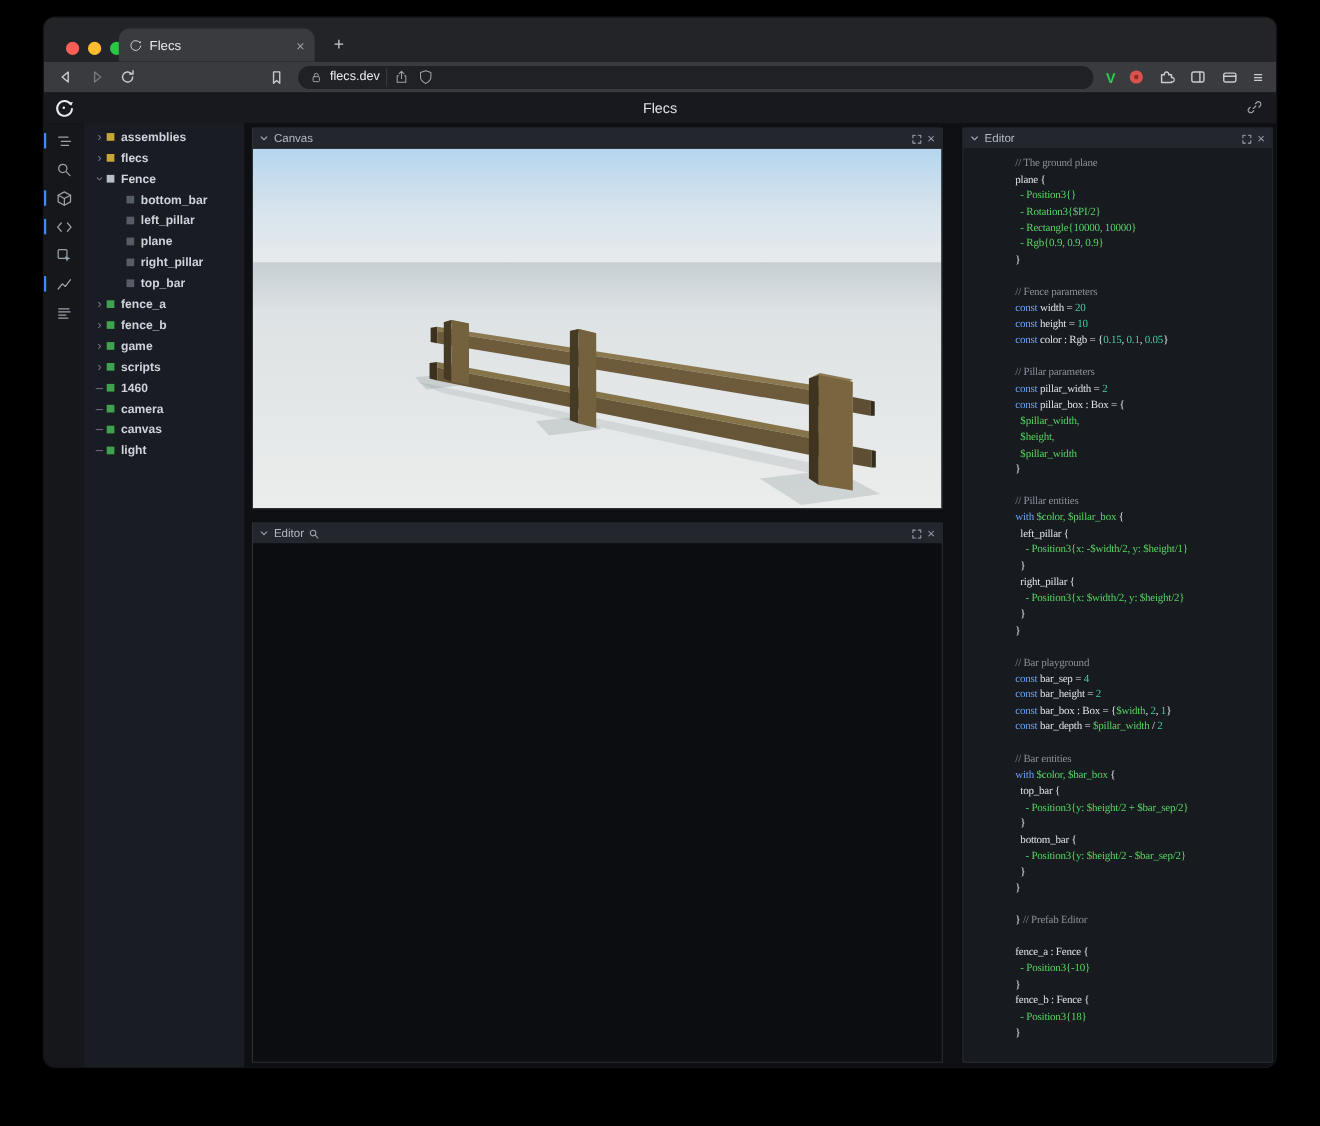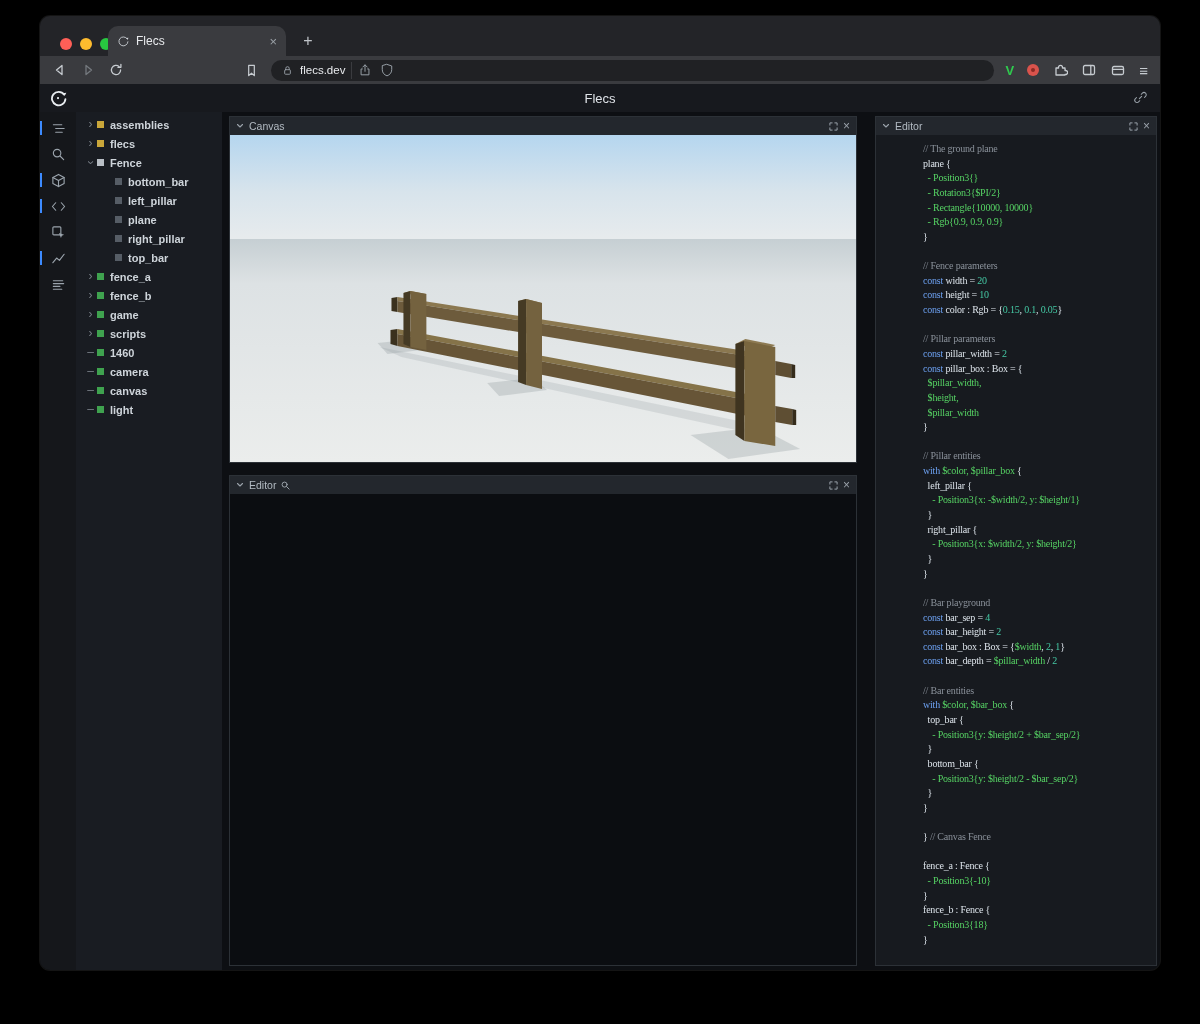--- a/index.html
+++ b/index.html
@@ -433,21 +433,21 @@
           <div class="code-line"><span class="c-c">// Bar entities</span></div>
           <div class="code-line"><span class="c-k">with </span><span class="c-g">$color, $bar_box</span><span class="c-p"> {</span></div>
           <div class="code-line"><span class="c-p">  top_bar {</span></div>
           <div class="code-line"><span class="c-g">    - Position3{y: $height/2 + $bar_sep/2}</span></div>
           <div class="code-line"><span class="c-p">  }</span></div>
           <div class="code-line"><span class="c-p">  bottom_bar {</span></div>
           <div class="code-line"><span class="c-g">    - Position3{y: $height/2 - $bar_sep/2}</span></div>
           <div class="code-line"><span class="c-p">  }</span></div>
           <div class="code-line"><span class="c-p">}</span></div>
           <div class="code-line"> </div>
-          <div class="code-line"><span class="c-p">} </span><span class="c-c">// Canvas Fence</span></div>
+          <div class="code-line"><span class="c-p">} </span><span class="c-c">// Prefab Editor</span></div>
           <div class="code-line"> </div>
           <div class="code-line"><span class="c-p">fence_a : Fence {</span></div>
           <div class="code-line"><span class="c-g">  - Position3{-10}</span></div>
           <div class="code-line"><span class="c-p">}</span></div>
           <div class="code-line"><span class="c-p">fence_b : Fence {</span></div>
           <div class="code-line"><span class="c-g">  - Position3{18}</span></div>
           <div class="code-line"><span class="c-p">}</span></div>
         </div>
     </div>
 

